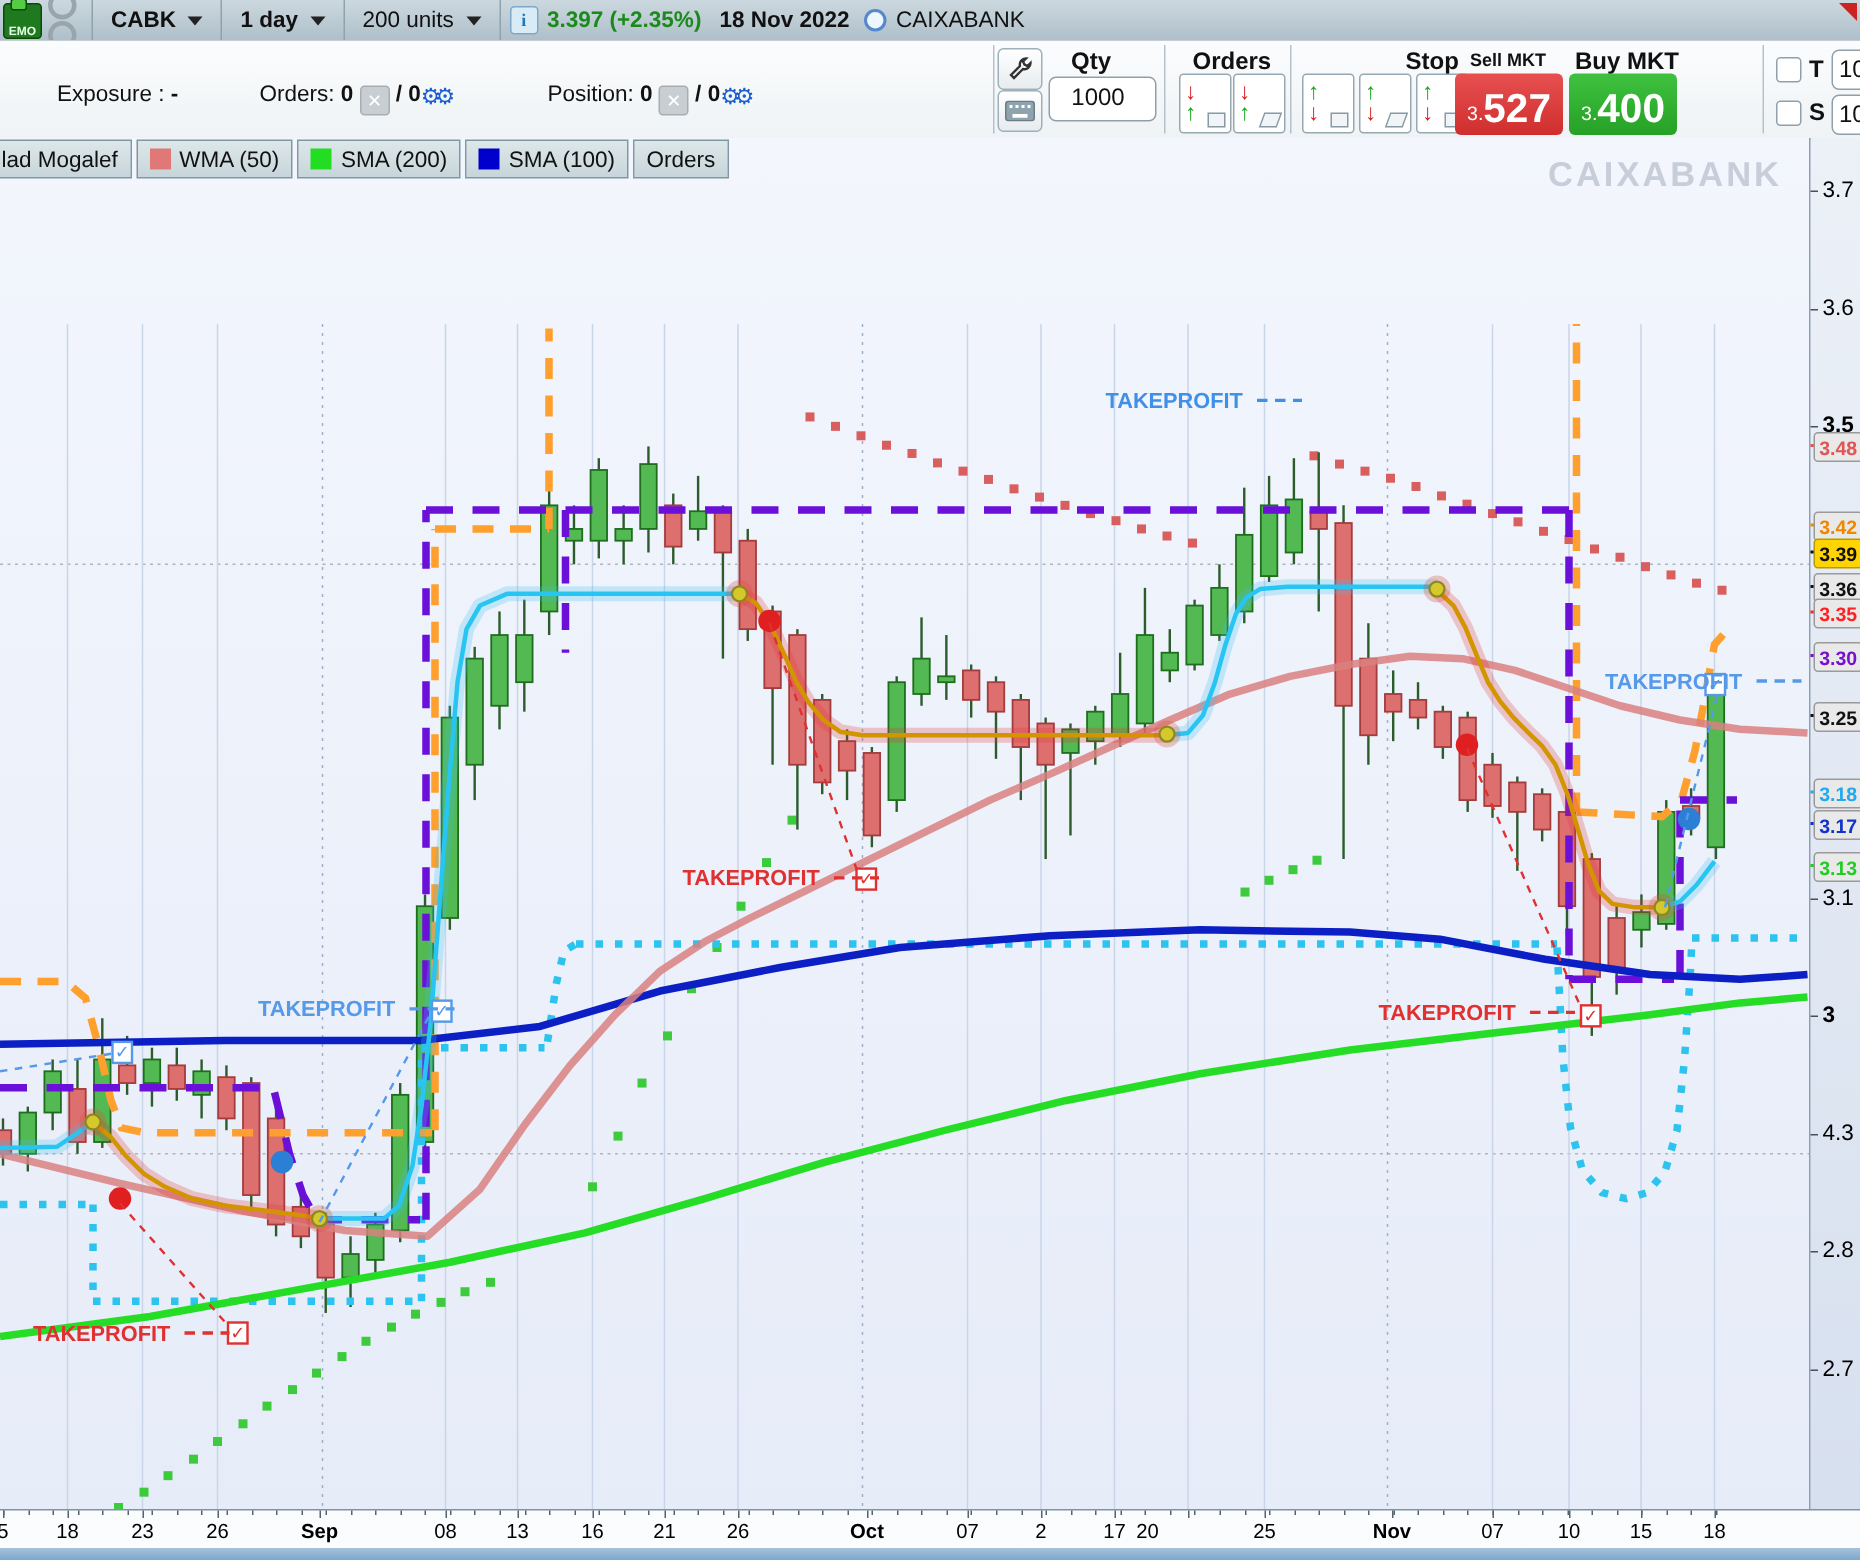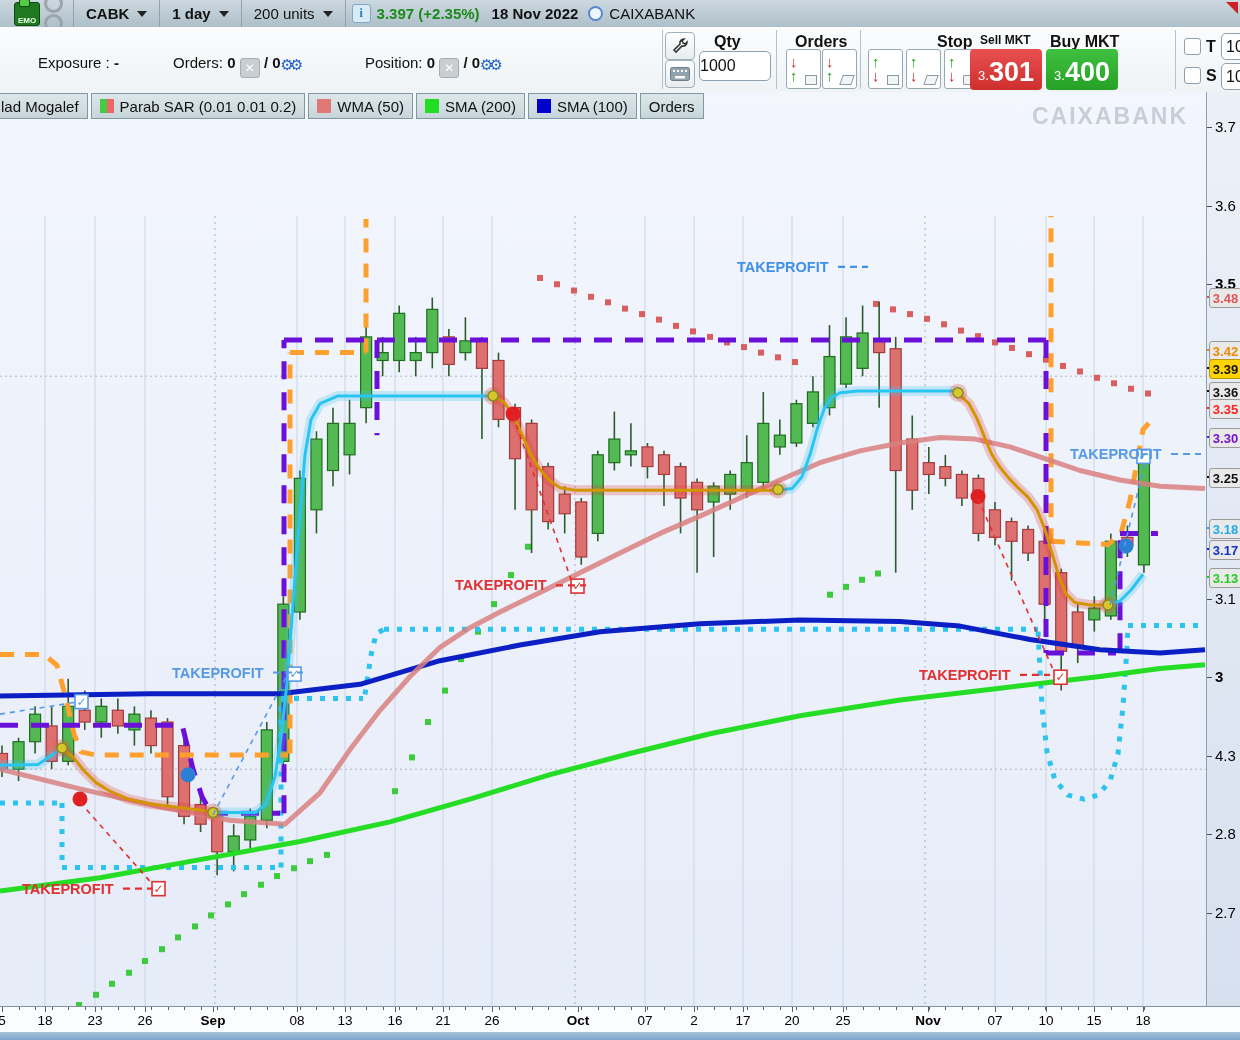--- a/index.html
+++ b/index.html
@@ -5,41 +5,41 @@
   html,body{margin:0;padding:0;background:#dfe6ec;font-family:"Liberation Sans","DejaVu Sans",sans-serif;}
   #app{position:relative;width:1240px;height:1040px;overflow:hidden;background:#eef1fa;}
   
   #topbar{position:absolute;left:0;top:0;width:1240px;height:27px;
     background:linear-gradient(#ccd8df,#aebfc9);border-bottom:1px solid #55656f;
     display:flex;align-items:center;font-size:15px;color:#111;}
   .tb-sep{width:1px;height:100%;background:#8fa2ad;margin:0 6px;}
   .tb-item{display:flex;align-items:center;gap:5px;padding:0 6px;font-weight:bold;white-space:nowrap;}
   .caret{display:inline-block;width:0;height:0;border-left:5px solid transparent;border-right:5px solid transparent;border-top:6px solid #222;margin-left:3px;}
   #demo-ic{width:24px;height:22px;background:#1f7a1f;border:1px solid #0c4a0c;border-radius:3px;color:#eaffea;
-    font-size:8px;font-weight:bold;display:flex;align-items:flex-end;justify-content:center;position:relative;margin-left:14px;}
+    font-size:8px;font-weight:bold;display:flex;align-items:flex-end;justify-content:center;position:relative;margin-left:2px;}
   #demo-ic::before{content:"";position:absolute;top:-4px;left:4px;width:9px;height:6px;background:#55cc44;border:1px solid #0c4a0c;border-radius:2px;}
   .ring{width:13px;height:13px;border:3.5px solid #9aa4ab;border-radius:50%;}
   #quote-up{color:#1a8a1a;font-weight:bold;}
   #info-ic{width:17px;height:17px;background:#d9ecf6;border:1px solid #7fa8c8;border-radius:3px;color:#2277bb;
     font-size:12px;font-weight:bold;font-family:"Liberation Serif",serif;display:flex;align-items:center;justify-content:center;}
   #mkt-circ{width:11px;height:11px;border:2px solid #5588cc;border-radius:50%;background:#eef6ff;}
   #corner-ic{position:absolute;right:2px;top:2px;width:0;height:0;border-top:12px solid #cc2222;border-left:12px solid transparent;}
   
   #tradebar{position:absolute;left:0;top:27px;width:1240px;height:65px;background:linear-gradient(#fbfcfd,#eff3f5);
     border-bottom:1px solid #93a6b2;font-size:15px;color:#111;}
   .v-sep{position:absolute;top:3px;bottom:3px;width:1px;background:#b6c2cb;}
   .flat{position:absolute;white-space:nowrap;}
   .bold{font-weight:bold;text-align:center;}
   .xdoc{display:inline-block;width:18px;height:18px;background:#c9ced2;border:1px solid #a7adb2;border-radius:3px;
     color:#fff;font-weight:bold;font-size:12px;text-align:center;line-height:18px;vertical-align:-4px;}
   .gears{color:#1d5fd0;font-size:15px;letter-spacing:-4px;vertical-align:-2px;}
   .toolbtn{position:absolute;width:28px;height:26px;background:linear-gradient(#fff,#e7ecef);border:1px solid #9fb0ba;border-radius:4px;
     display:flex;align-items:center;justify-content:center;}
   .field{position:absolute;background:#fff;border:1px solid #8fa0ac;border-radius:5px;font-size:16px;color:#111;
-    display:flex;align-items:center;justify-content:flex-start;padding-right:6px;}
+    display:flex;align-items:center;justify-content:center;padding-right:6px;}
   .ordico{position:absolute;width:30px;height:38px;background:#fff;border:1px solid #98a8b2;border-radius:3px;
     display:flex;flex-direction:column;align-items:flex-start;justify-content:center;padding-left:3px;line-height:14px;}
   .ordico span{font-weight:bold;font-size:15px;}
   .arr-dn{color:#d42020;} .arr-up{color:#1fa51f;}
   .ordico i{position:absolute;right:3px;bottom:3px;width:10px;height:8px;border:1px solid #8a9aa4;background:#f2f5f7;}
   .mktbtn{position:absolute;width:72px;height:38px;border-radius:4px;color:#fff;display:flex;align-items:flex-end;justify-content:center;padding-bottom:3px;}
   .mktbtn .sm{font-size:13px;line-height:22px;} .mktbtn .lg{font-size:27px;font-weight:bold;line-height:30px;}
   .chk{position:absolute;width:15px;height:15px;background:#fff;border:1px solid #8fa0ac;border-radius:3px;}
   
   #legend{position:absolute;left:-8px;top:93px;height:26px;display:flex;gap:3px;font-size:15px;color:#111;}
@@ -170,21 +170,21 @@
       </div>
     <div class="ordico" style="left:944px;top:22px;">
       <span class="arr-up">↑</span>
         <span class="arr-dn">↓</span>
         <i style="border-radius:0 0 4px 0;"></i>
       </div>
 
     <div class="flat bold" style="left:980px;top:6px;font-size:12px;">Sell MKT</div>
     <div class="mktbtn" style="left:970px;top:22px;background:linear-gradient(#e85050,#cf2e2e);">
       <span class="sm">3.</span>
-        <span class="lg">301</span>
+        <span class="lg">527</span>
       </div>
     <div class="flat bold" style="left:1050px;top:6px;font-size:16px;">Buy MKT</div>
     <div class="mktbtn" style="left:1046px;top:22px;background:linear-gradient(#3fc13f,#26a126);">
       <span class="sm">3.</span>
         <span class="lg">400</span>
       </div>
 
     <div class="v-sep" style="left:1175px;"></div>
     <div class="chk" style="left:1184px;top:11px;"></div>
     <div class="flat bold" style="left:1206px;top:11px;font-size:16px;">T</div>
@@ -535,27 +535,20 @@
           <line x1="838" x2="868" y1="50.94600000000031" y2="50.94600000000031" stroke="#4090e8" stroke-width="2.2" stroke-dasharray="7,5"></line>
         </g>
       </svg>
   </div>
   <div id="watermark">CAIXABANK</div>
 
   <div id="legend">
     <div class="leg-box">
         <span>lad Mogalef</span>
       </div>
-    <div class="leg-box" id="leg0">
-        <span class="sw">
-          <i style="background: rgb(68, 204, 68);"></i>
-          <i style="background: rgb(238, 102, 102);"></i>
-        </span>
-        <span>Parab SAR (0.01 0.01 0.2)</span>
-      </div>
     <div class="leg-box" id="leg1">
         <span class="sw">
           <i style="background: rgb(224, 120, 120);"></i>
         </span>
         <span>WMA (50)</span>
       </div>
     <div class="leg-box" id="leg2">
         <span class="sw">
           <i style="background: rgb(34, 221, 34);"></i>
         </span>
@@ -704,21 +697,21 @@
       <div class="dlabel" style="left: 492px;">26</div>
       <div class="dtick" style="left: 578px; height: 5px;"></div>
       <div class="dlabel" style="left: 578px; font-weight: bold;">Oct</div>
       <div class="dtick" style="left: 645px; height: 5px;"></div>
       <div class="dlabel" style="left: 645px;">07</div>
       <div class="dtick" style="left: 694px; height: 5px;"></div>
       <div class="dlabel" style="left: 694px;">2</div>
       <div class="dtick" style="left: 743px; height: 5px;"></div>
       <div class="dlabel" style="left: 743px;">17</div>
       <div class="dtick" style="left: 792px; height: 5px;"></div>
-      <div class="dlabel" style="left: 792px;">20</div>
+      <div class="dlabel" style="left: 765px;">20</div>
       <div class="dtick" style="left: 843px; height: 5px;"></div>
       <div class="dlabel" style="left: 843px;">25</div>
       <div class="dtick" style="left: 928px; height: 5px;"></div>
       <div class="dlabel" style="left: 928px; font-weight: bold;">Nov</div>
       <div class="dtick" style="left: 995px; height: 5px;"></div>
       <div class="dlabel" style="left: 995px;">07</div>
       <div class="dtick" style="left: 1046px; height: 5px;"></div>
       <div class="dlabel" style="left: 1046px;">10</div>
       <div class="dtick" style="left: 1094px; height: 5px;"></div>
       <div class="dlabel" style="left: 1094px;">15</div>

